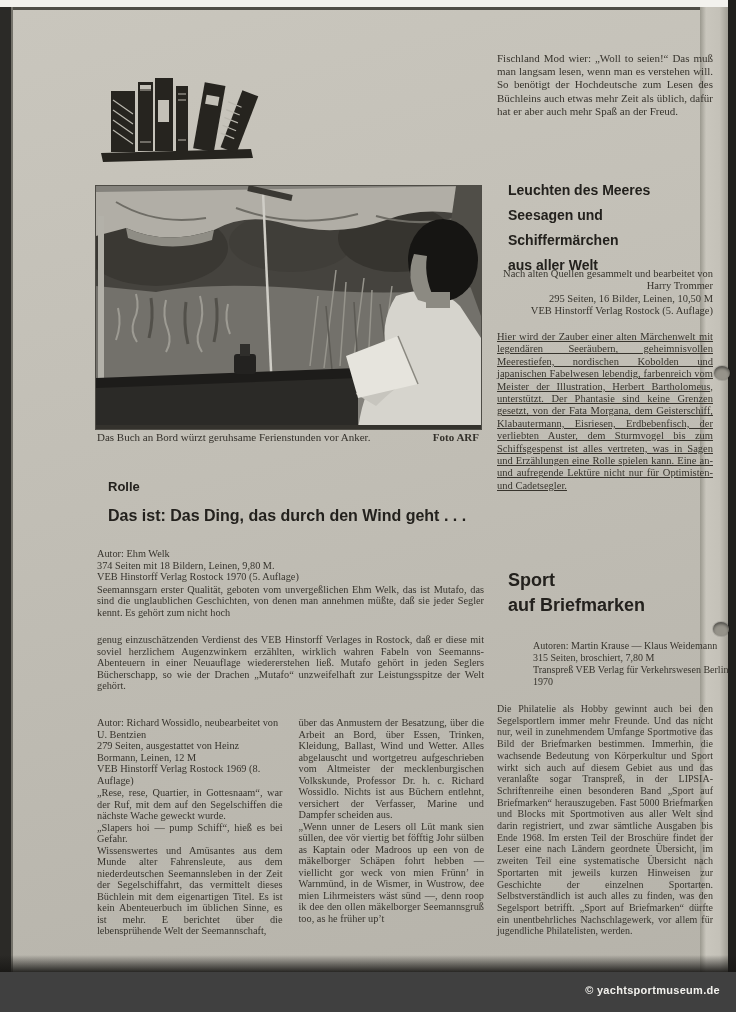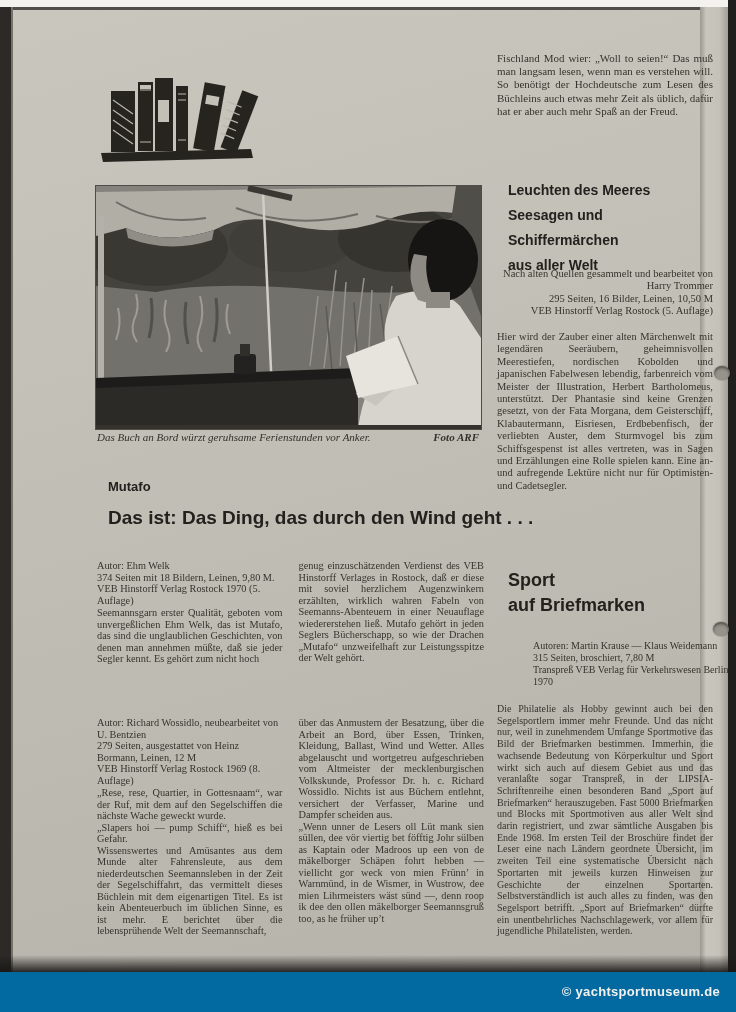--- a/index.html
+++ b/index.html
@@ -14,60 +14,60 @@
              border-right:2px solid #74726a;box-sizing:border-box;}
   .edge-right-page{position:absolute;left:700px;top:7px;width:28px;height:965px;
          background:linear-gradient(90deg,#9b998f 0%,#c9c6bd 22%,#c4c1b8 70%,#a19e95 100%);}
   .edge-dark{position:absolute;left:728px;top:0;width:8px;height:1012px;background:#201f1d;}
   .hole{position:absolute;width:16px;height:14px;border-radius:50%;background:#96938a;
         box-shadow:inset 0 2px 3px rgba(0,0,0,.45), 0 0 0 1px rgba(0,0,0,.12);}
   .hole-1{left:714px;top:366px;}
   .hole-2{left:713px;top:622px;}
   .band-shadow{position:absolute;left:0;top:955px;width:736px;height:17px;
         background:linear-gradient(180deg,rgba(24,23,21,0),rgba(24,23,21,.9));}
-  .band{position:absolute;left:0;top:972px;width:736px;height:40px;background:#0369a1;
+  .band{position:absolute;left:0;top:972px;width:736px;height:40px;background:#404040;
         color:#f2f1ed;font-family:"Liberation Sans",sans-serif;font-weight:bold;
-        font-size:13px;text-align:right;padding:12px 16px 0 0;box-sizing:border-box;letter-spacing:.3px;}
+        font-size:11px;text-align:right;padding:12px 16px 0 0;box-sizing:border-box;letter-spacing:.3px;}
   
   .books{position:absolute;left:99px;top:70px;width:188px;height:98px;}
   .title-block{position:absolute;left:293px;top:85px;width:192px;height:70px;}
   .bar{position:absolute;left:0;width:163px;height:7px;background:#26241f;}
   .bar-top{top:0;}
   .bar-bottom{top:60px;}
   .title-block h1{position:absolute;top:11px;left:0;margin:0;white-space:nowrap;
         font-family:"Liberation Sans",sans-serif;font-weight:bold;font-size:21px;
         color:#23211d;transform:scaleX(.95);transform-origin:left;letter-spacing:.5px;}
   
   .photo{position:absolute;left:95px;top:185px;width:385px;height:243px;border:1px solid #4e4c46;}
   .photo svg{display:block;}
   .caption-row{position:absolute;left:97px;top:431px;width:382px;display:flex;
-        justify-content:space-between;font-style:italic;font-size:11px;color:#33302a;}
+        justify-content:space-between;font-size:11px;color:#33302a;}
   .caption-row .credit{font-weight:bold;}
   
   .h-sans{position:absolute;margin:11px;font-family:"Liberation Sans",sans-serif;
           font-weight:bold;color:#23211d;}
   .h-mutafo{left:97px;top:468px;font-size:13px;}
-  .h-mutafo-sub{left:97px;top:496px;font-size:19px;}
+  .h-mutafo-sub{left:97px;top:496px;font-size:16px;}
   .h-reise{left:97px;top:679px;font-size:15px;}
   
   .txt{color:#37342d;}
   .meta{white-space:pre-line;}
   .paras{white-space:pre-line;text-align:justify;}
   .just{text-align:justify;}
   .cols{position:absolute;left:97px;width:387px;display:flex;gap:16px;}
   .cols .col{flex:1;font-size:10.3px;line-height:11.5px;}
-  .m-cols{top:560px;}
+  .m-cols{top:548px;flex-direction:column;}
   .r-cols{top:717px;}
   .col .meta{margin-bottom:1px;}
   
   .rblock{position:absolute;left:497px;width:216px;}
   .r-fischland{top:52px;font-size:11px;line-height:13.2px;}
   .r-l-title{top:167px;font-size:14px;line-height:25px;white-space:pre-line;}
   .r-l-meta{top:268px;font-size:10.5px;line-height:12.4px;text-align:right;}
-  .r-l-body{top:331px;font-size:10.5px;line-height:12.4px;}
+  .r-l-body{top:331px;font-size:10.5px;line-height:12.4px;text-decoration:underline;}
   .r-s-title{top:557px;font-size:18px;line-height:25px;white-space:pre-line;}
   .r-s-meta{top:640px;font-size:10px;line-height:12px;margin-left:36px;}
   .r-s-body{top:683px;font-size:10px;line-height:11.7px;margin-top:20px;}
   .pagenum{position:absolute;left:96px;top:945px;font-size:11.5px;color:#33302a;margin-top:39px;}
 </style>
 </head>
 <body>
 
 <div class="scan">
 
@@ -149,21 +149,21 @@
       <rect x="330" y="106" width="24" height="16" fill="#8c8a82"></rect>
       <rect x="0" y="239" width="385" height="4" fill="#34322d"></rect>
     </svg>
   </figure>
 
   <div class="caption-row">
     <span>Das Buch an Bord würzt geruhsame Ferienstunden vor Anker.</span>
     <span class="credit">Foto ARF</span>
   </div>
 
-  <h2 class="h-sans h-mutafo">Mutafo</h2>
+  <h2 class="h-sans h-mutafo">Rolle</h2>
   <h2 class="h-sans h-mutafo-sub">Das ist: Das Ding, das durch den Wind geht . . .</h2>
   <div class="cols m-cols">
     <div class="col txt">
       <div class="meta">Autor: Ehm Welk
 374 Seiten mit 18 Bildern, Leinen, 9,80 M.
 VEB Hinstorff Verlag Rostock 1970 (5. Auflage)</div>
       <div class="just">Seemannsgarn erster Qualität, geboten vom unvergeßlichen Ehm Welk, das ist Mutafo, das sind die unglaublichen Geschichten, von denen man annehmen müßte, daß sie jeder Segler kennt. Es gehört zum nicht hoch</div>
     </div>
     <div class="col txt just">genug einzuschätzenden Verdienst des VEB Hinstorff Verlages in Rostock, daß er diese mit soviel herzlichem Augenzwinkern erzählten, wirklich wahren Fabeln von Seemanns-Abenteuern in einer Neuauflage wiedererstehen ließ. Mutafo gehört in jeden Seglers Bücherschapp, so wie der Drachen „Mutafo“ unzweifelhaft zur Leistungsspitze der Welt gehört.</div>
   </div>

